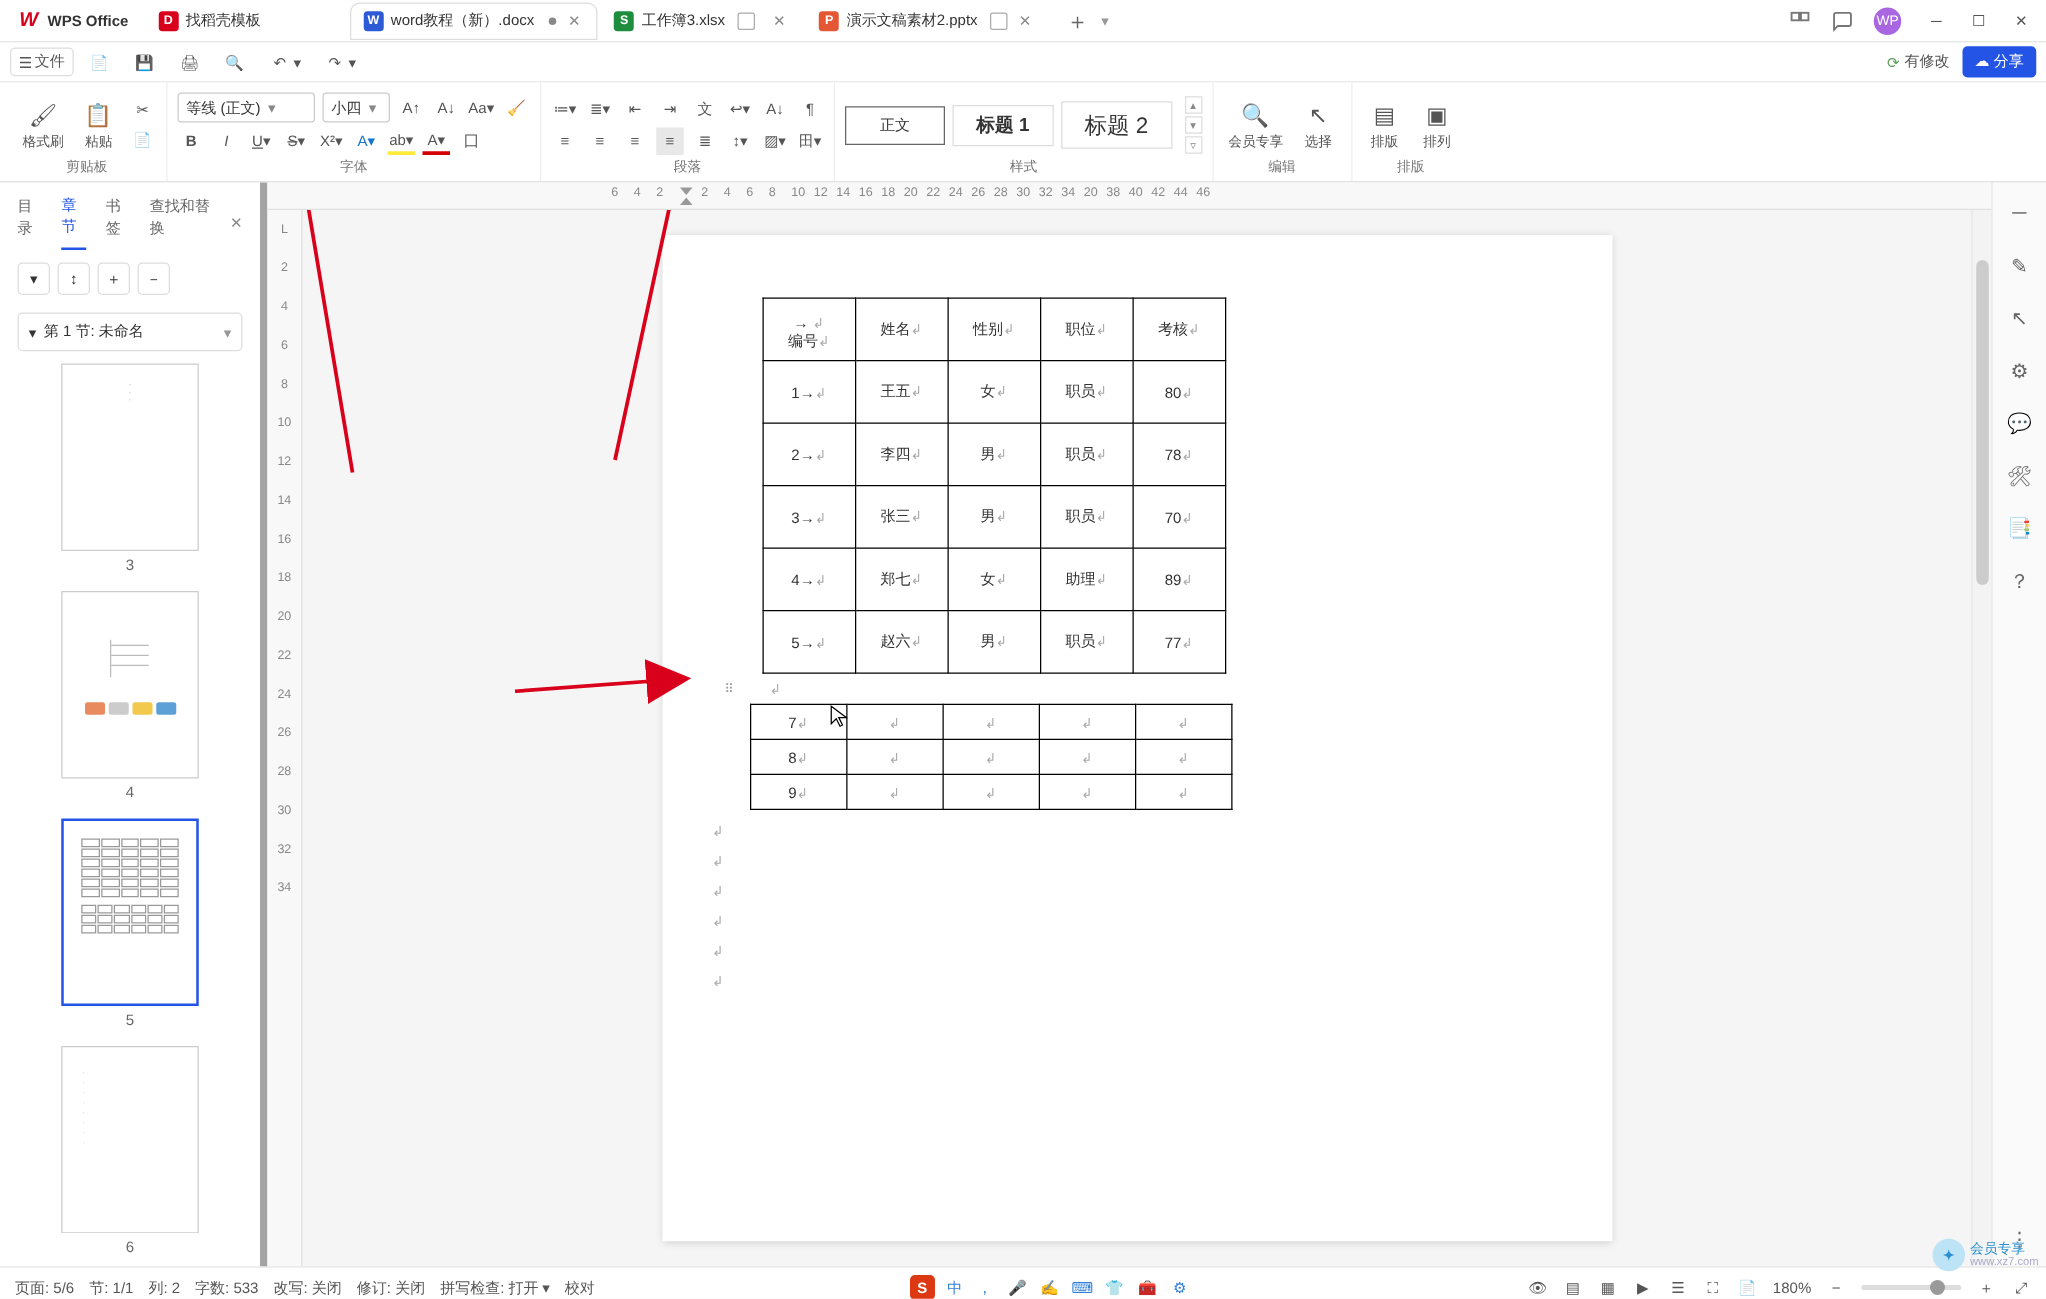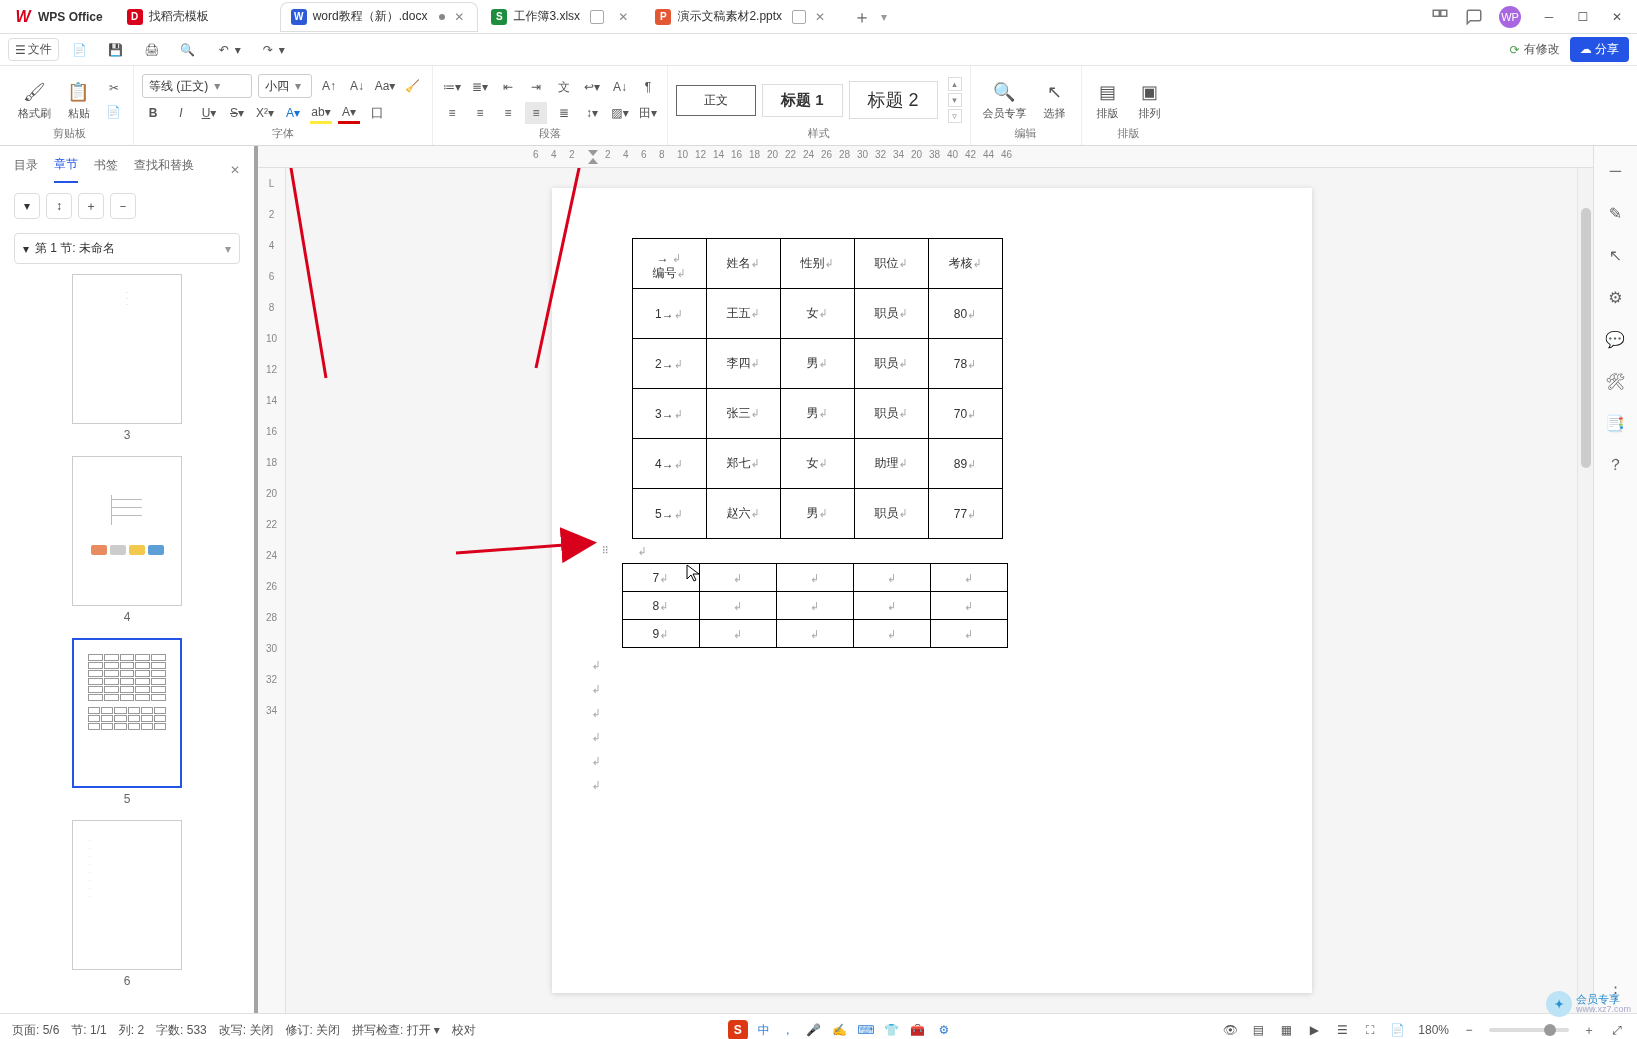--- a/index.html
+++ b/index.html
@@ -56,21 +56,21 @@
   .fmt-row { display: flex; align-items: center; gap: 6px; }
   .style-card { border: 1px solid #ddd; padding: 6px 18px; min-width: 80px; text-align: center; }
   .style-card.sel { border-color: #666; font-family: Liberation Mono, monospace; }
   .style-scroll { display: flex; flex-direction: column; gap: 2px; margin-left: 4px; }
   .style-scroll span { width: 14px; height: 14px; border: 1px solid #ddd; display: inline-flex; align-items: center; justify-content: center; font-size: 9px; color: #888;}
   .r-col { display: flex; flex-direction: column; gap: 2px; align-items: center; }
   
   
   .body { display: flex; height: calc(100% - 34px - 32px - 80px - 26px); }
   
-  .sidepanel { width: 258px; background: #fff; border-right: 4px solid #a3a3a3; display: flex; flex-direction: column; }
+  .sidepanel { width: 214px; background: #fff; border-right: 6px solid #a3a3a3; display: flex; flex-direction: column; }
   .sp-tabs { display: flex; align-items: center; padding: 10px 14px 0 14px; gap: 16px; }
   .sp-tabs .spt { color: #666; padding-bottom: 8px; }
   .sp-tabs .spt.active { color: #2354e6; border-bottom: 2px solid #2354e6; }
   .sp-tabs .spt-close { margin-left: auto; color: #888; }
   .sp-tools { display: flex; align-items: center; gap: 6px; padding: 10px 14px; }
   .sp-tools .spt-box { width: 26px; height: 26px; border: 1px solid #ddd; border-radius: 4px; display: flex; align-items: center; justify-content: center; }
   .sp-sec { margin: 4px 14px; border: 1px solid #ddd; border-radius: 4px; padding: 6px 8px; display: flex; align-items: center; gap: 6px; }
   .sp-pages { flex: 1; overflow-y: auto; padding: 6px 14px; }
   .sp-page { display: flex; flex-direction: column; align-items: center; margin-bottom: 14px; }
   .sp-thumb { width: 110px; height: 150px; border: 1px solid #ccc; background: #fff; position: relative; }

